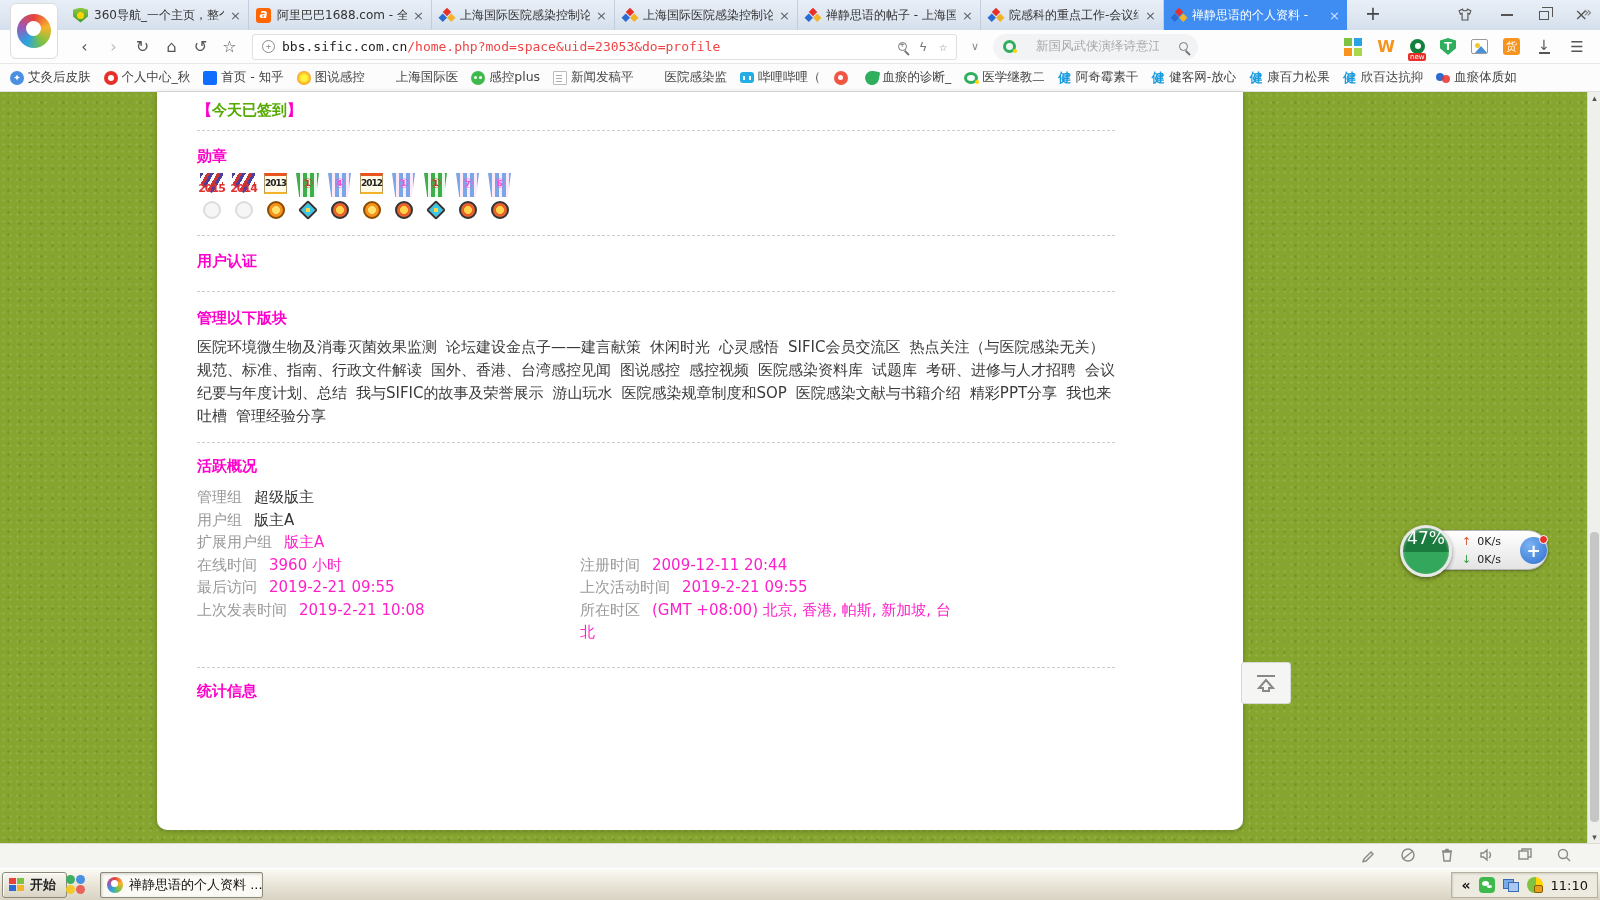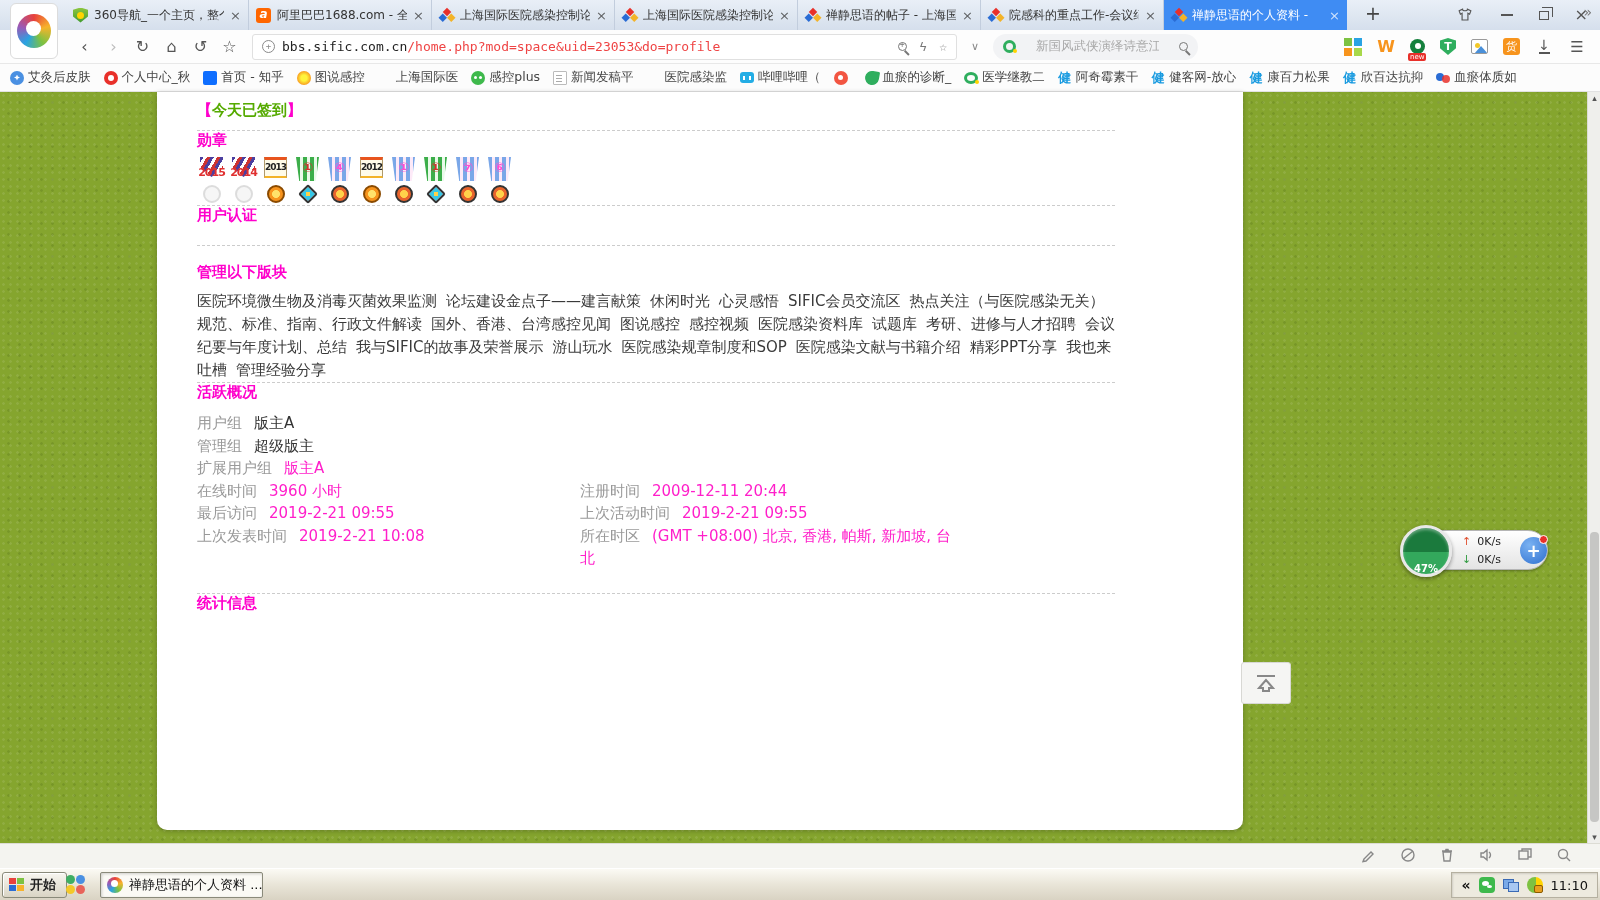--- a/index.html
+++ b/index.html
@@ -95,22 +95,22 @@
   .bi.mix::after{content:"";position:absolute;right:0;top:4px;width:8px;height:8px;border-radius:50%;background:#e8302a;opacity:.85}
   .bm-overflow{position:absolute;right:8px;top:4px;color:#777;font-size:14px}
 
   
   .viewport{position:absolute;top:92px;left:0;width:1600px;height:751px;background-color:#85a52e;background-image:radial-gradient(rgba(255,255,255,.09) 1px,transparent 1.6px),radial-gradient(rgba(40,60,0,.14) 1px,transparent 1.6px);background-size:7px 7px,11px 11px;background-position:0 0,3px 5px}
   .panel{position:absolute;left:157px;top:0;width:1086px;height:738px;background:#fff;border-radius:0 0 10px 10px;box-shadow:0 1px 5px rgba(0,0,0,.25)}
   .content{margin-left:40px;width:918px;padding-top:8px;font-size:15px;color:#333}
   .signed{font-weight:bold;line-height:20px}
   .signed .brk{color:#ff00cc}.signed .txt{color:#55aa00}
   hr.dash{border:0;border-top:1px dashed #ccc}
-  .mt8{margin-top:8px}.mt9{margin-top:9px}.mt10{margin-top:10px}.mt11{margin-top:11px}.mt14{}
-  .mt16{}.mt17{margin-top:17px}.mt21{margin-top:21px}.mt23{margin-top:23px}
+  .mt8{margin-top:8px}.mt9{margin-top:9px}.mt10{margin-top:10px}.mt11{margin-top:11px}.mt14{margin-top:14px}
+  .mt16{margin-top:16px}.mt17{margin-top:17px}.mt21{margin-top:21px}.mt23{margin-top:23px}
   h3.sec{color:#ff00cc;font-size:15px;font-weight:bold;line-height:18px}
 
   
   .medals{display:flex;gap:3px;height:48px}
   .medal{width:29px;height:47px;position:relative}
   .m-top{position:absolute;left:3px;top:0;width:23px}
   .t-fold{height:20px;background:repeating-linear-gradient(120deg,#4b3fa0 0 3px,#fff 3px 6px,#cc3333 6px 9px);clip-path:polygon(0 0,100% 0,100% 55%,50% 100%,0 55%)}
   .t-banner{height:21px;background:#fffbe8;border:1px solid #b09a6a;border-top:3px solid #e8541e;border-bottom:2px solid #f3b329}
   .t-green{height:24px;background:repeating-linear-gradient(90deg,#3cae4a 0 4px,#eafaea 4px 7px);clip-path:polygon(0 0,100% 0,86% 100%,14% 100%)}
   .t-blue{height:24px;background:repeating-linear-gradient(90deg,#7aa7e8 0 4px,#fdeaf8 4px 7px);clip-path:polygon(0 0,100% 0,86% 100%,14% 100%)}
@@ -135,21 +135,21 @@
   .pval{color:#333}
   .pval.pink{color:#ff1fca}
   .cols{display:flex}
   .colL{width:383px}.colR{width:378px}
 
   
   .backtop{position:absolute;left:1241px;top:570px;width:50px;height:42px;background:#f5f5f3;border:1px solid #d8d8d4;border-radius:3px;display:flex;align-items:center;justify-content:center}
   .backtop svg{stroke:#888;fill:none;stroke-width:2}
   .speed{position:absolute;left:1400px;top:433px;width:150px;height:52px}
   .speed .pill{position:absolute;left:22px;top:5px;width:126px;height:40px;background:linear-gradient(#ffffff,#e4e4e4);border:1px solid #b5b5b5;border-radius:20px;box-shadow:0 1px 3px rgba(0,0,0,.35)}
-  .speed .ball{position:absolute;left:0;top:0;width:52px;height:52px;border-radius:50%;border:3px solid #e8e8e8;background:linear-gradient(#1b7a3d 0 52%,#33a85c 52%);box-shadow:0 2px 4px rgba(0,0,0,.4),inset 0 2px 3px rgba(255,255,255,.35);z-index:2;display:flex;align-items:flex-end;justify-content:center;color:#fff;font-weight:bold;font-size:10px}
+  .speed .ball{position:absolute;left:0;top:0;width:52px;height:52px;border-radius:50%;border:3px solid #e8e8e8;background:linear-gradient(#1b7a3d 0 52%,#33a85c 52%);box-shadow:0 2px 4px rgba(0,0,0,.4),inset 0 2px 3px rgba(255,255,255,.35);z-index:2;display:flex;align-items:flex-start;justify-content:center;color:#fff;font-weight:normal;font-size:17px}
   .speed .rates{position:absolute;left:62px;top:8px;font-size:11px;color:#222;line-height:18px}
   .speed .rates .up{color:#e05030;margin-right:6px}
   .speed .rates .dn{color:#2f9a3f;margin-right:6px}
   .speed .plus{position:absolute;right:3px;top:12px;width:27px;height:27px;border-radius:50%;background:radial-gradient(circle at 35% 30%,#7ab2f2,#2f6fd0);color:#fff;font-size:17px;font-weight:bold;display:flex;align-items:center;justify-content:center;z-index:3}
   .speed .dot{position:absolute;right:2px;top:10px;width:9px;height:9px;border-radius:50%;background:#e8302a;border:1px solid #fff;z-index:4}
 
   
   .scrollbar{position:absolute;right:0;top:0;width:13px;height:751px;background:#efefec;border-left:1px solid #dddcd6}
   .sb-thumb{position:absolute;left:2px;top:440px;width:9px;height:290px;background:#c6c6c4;border-radius:4px}
   .sb-arr{position:absolute;left:0;width:13px;text-align:center;font-size:9px;color:#555}
@@ -424,24 +424,24 @@
       <h3 class="sec mt17">管理以下版块</h3>
       <div class="boards mt9">
         
       <a href="#">医院环境微生物及消毒灭菌效果监测</a><a href="#">论坛建设金点子——建言献策</a><a href="#">休闲时光</a><a href="#">心灵感悟</a><a href="#">SIFIC会员交流区</a><a href="#">热点关注（与医院感染无关）</a><a href="#">规范、标准、指南、行政文件解读</a><a href="#">国外、香港、台湾感控见闻</a><a href="#">图说感控</a><a href="#">感控视频</a><a href="#">医院感染资料库</a><a href="#">试题库</a><a href="#">考研、进修与人才招聘</a><a href="#">会议纪要与年度计划、总结</a><a href="#">我与SIFIC的故事及荣誉展示</a><a href="#">游山玩水</a><a href="#">医院感染规章制度和SOP</a><a href="#">医院感染文献与书籍介绍</a><a href="#">精彩PPT分享</a><a href="#">我也来吐槽</a><a href="#">管理经验分享</a></div>
       <hr class="dash mt14">
 
       <h3 class="sec mt14">活跃概况</h3>
       <div class="mt11">
 
       <div class="prow">
+            <span class="plabel">管理组</span><span class="pval">超级版主</span>
+          </div>
+          <div class="prow">
             <span class="plabel">用户组</span><span class="pval">版主A</span>
-          </div>
-          <div class="prow">
-            <span class="plabel">管理组</span><span class="pval">超级版主</span>
           </div>
           <div class="prow">
             <span class="plabel">扩展用户组</span><span class="pval pink">版主A</span>
           </div>
         </div>
       <div class="cols">
         <div class="colL">
 
         <div class="prow">
               <span class="plabel">在线时间</span><span class="pval pink">3960 小时</span>

